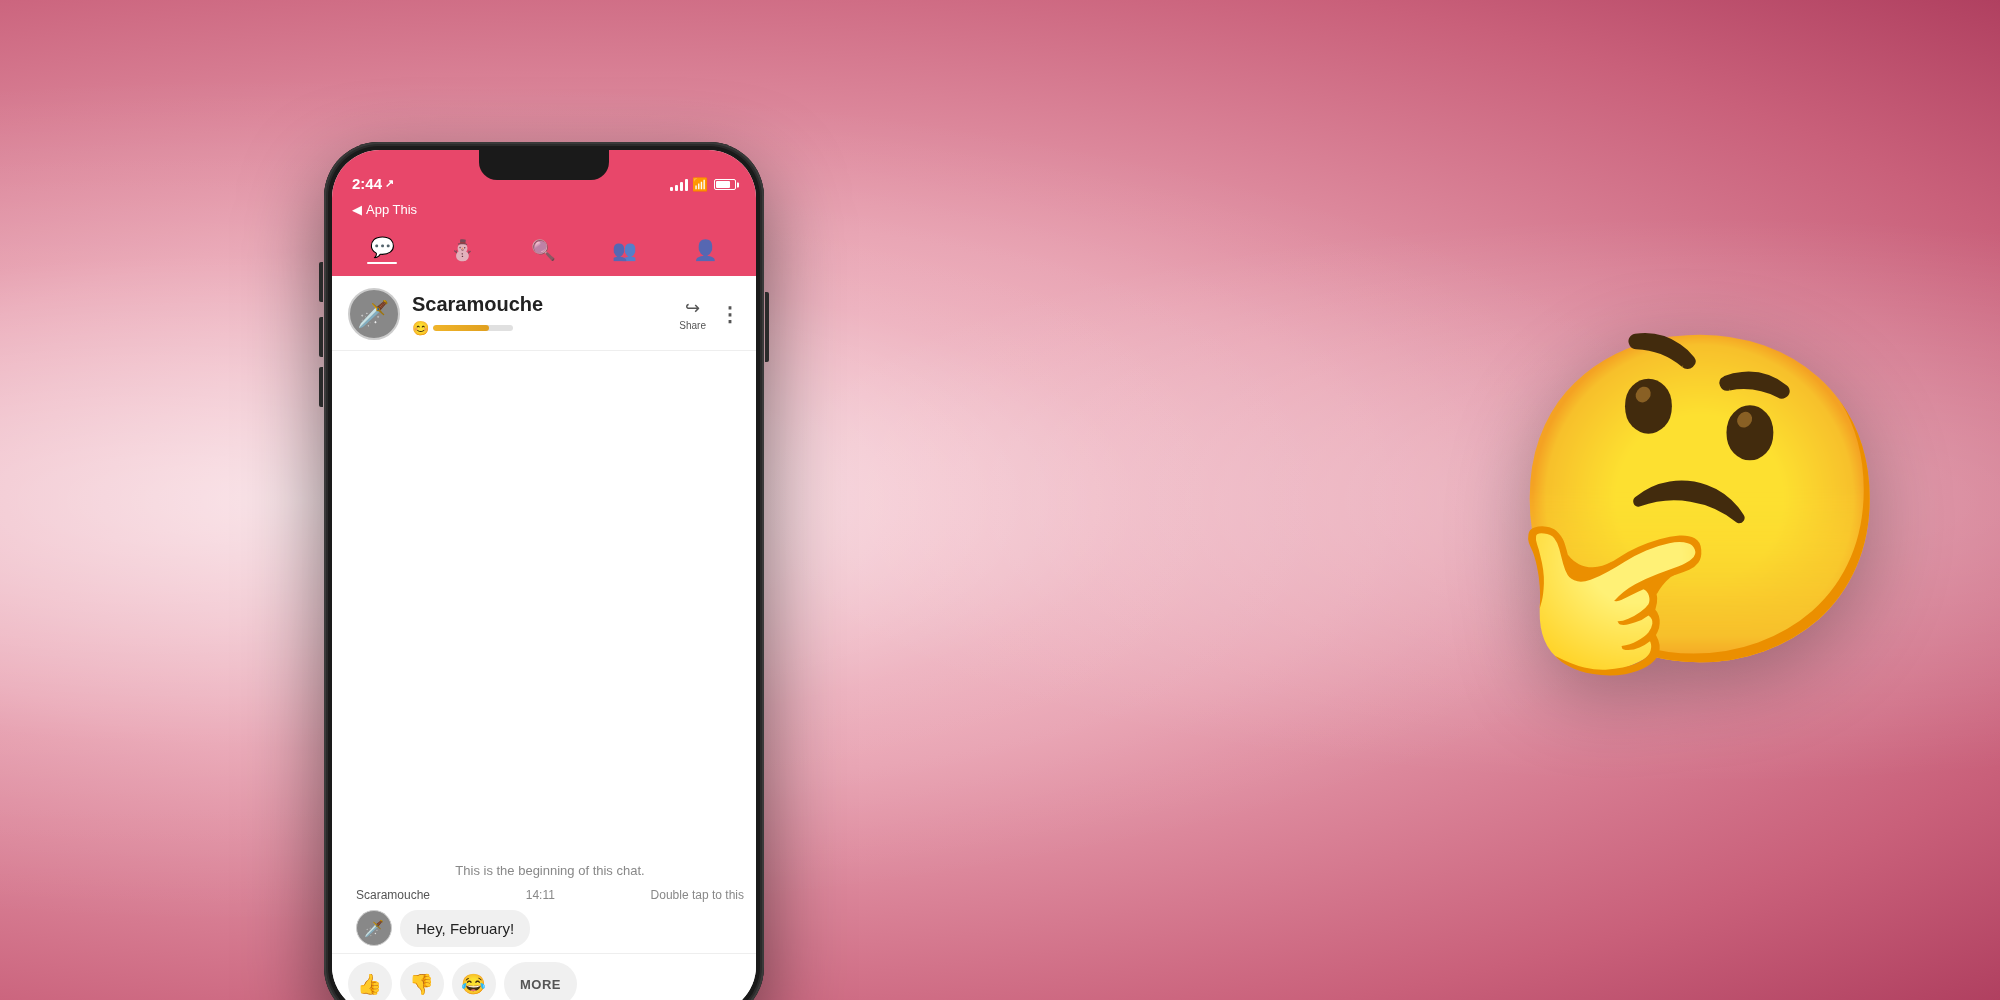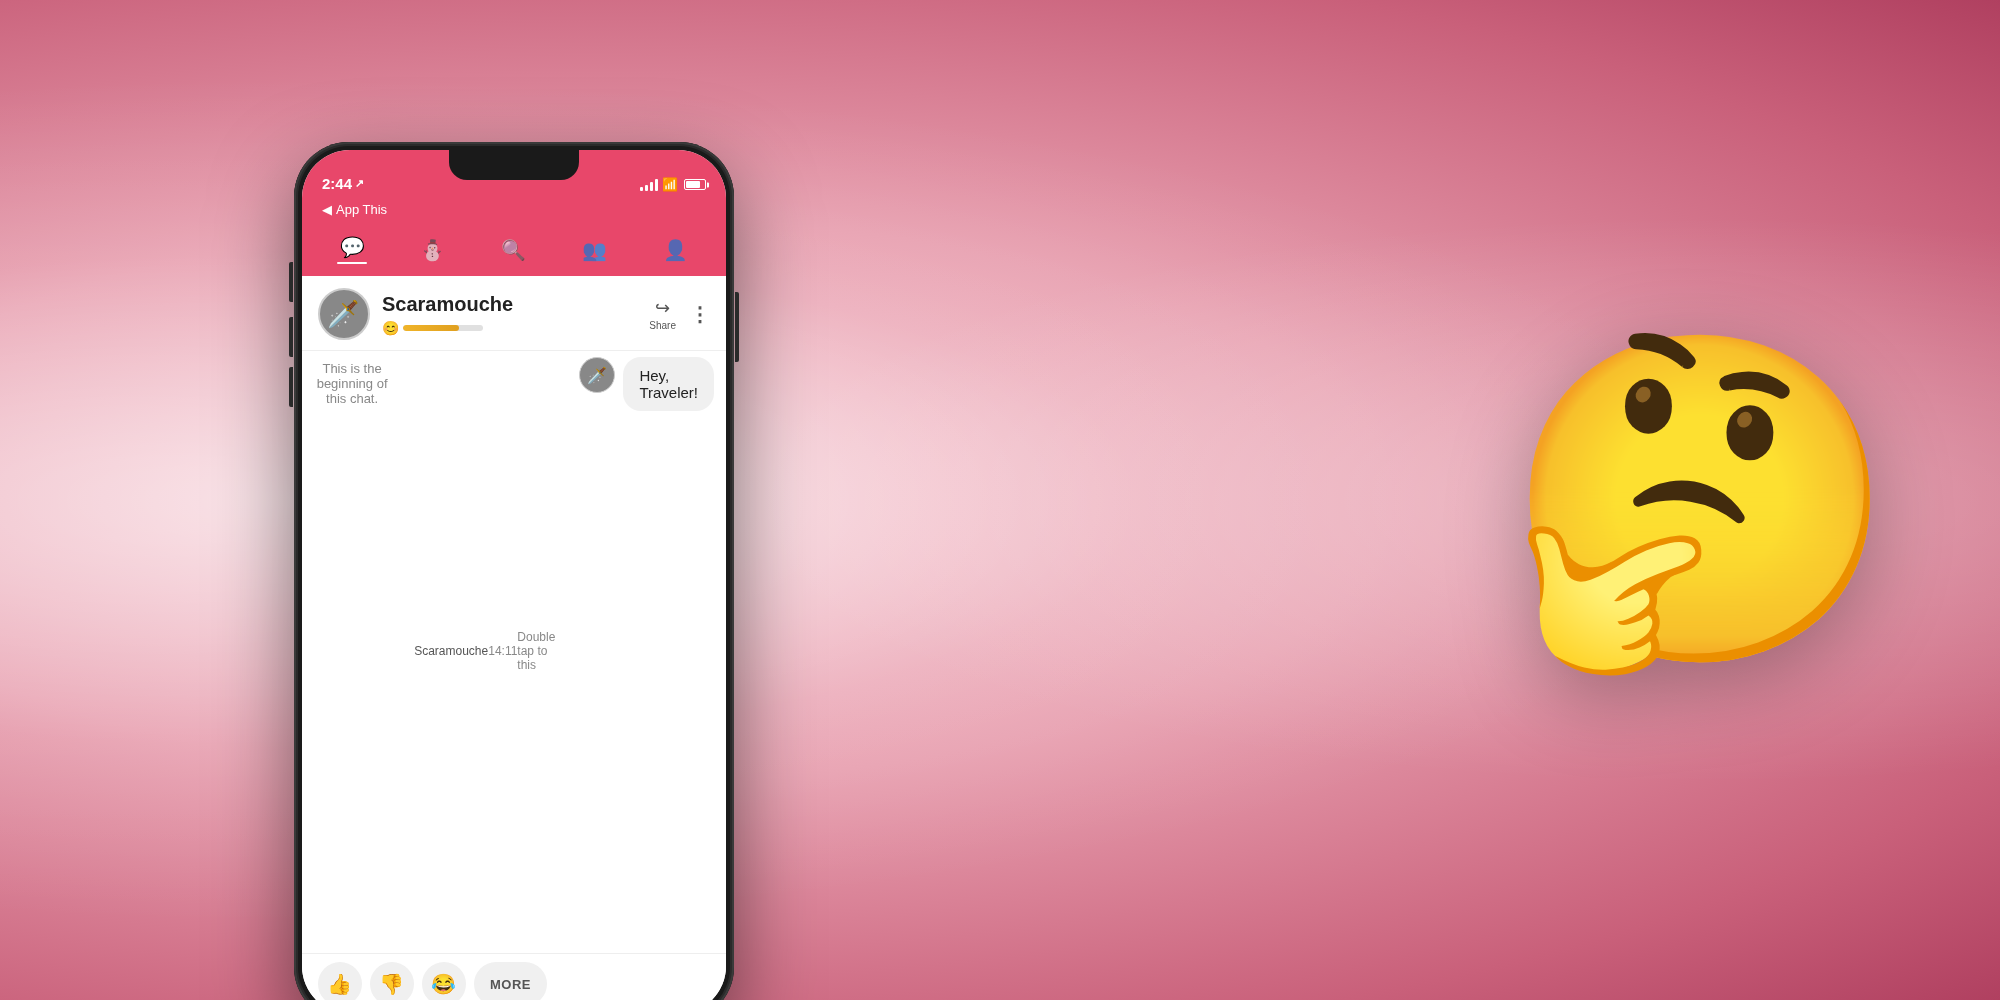--- a/index.html
+++ b/index.html
@@ -21,21 +21,21 @@
       position: absolute;
       top: 0; left: 0; right: 0; bottom: 0;
       background: radial-gradient(ellipse at 15% 50%, rgba(255,255,255,0.6) 0%, rgba(255,255,255,0.1) 35%, transparent 60%),
                   radial-gradient(ellipse at 85% 50%, rgba(255,255,255,0.3) 0%, transparent 40%);
       pointer-events: none;
     }
 
     
     .phone-wrapper {
       position: absolute;
-      left: 294px;
+      left: 324px;
       top: 50%;
       transform: translateY(-50%);
       width: 440px;
       height: 716px;
     }
 
     .phone-outer {
       width: 440px;
       height: 880px;
       background: #1a1a1a;
@@ -312,21 +312,22 @@
       font-weight: bold;
     }
 
     
     .chat-area {
       flex: 1;
       background: white;
       overflow-y: auto;
       min-height: 0;
       display: flex;
-      flex-direction: row;
+      flex-direction: column;
+      margin-left: 12px;
     }
 
     .chat-spacer {
       flex: 1;
     }
 
     .chat-beginning-text {
       text-align: center;
       color: #888;
       font-size: 13px;
@@ -536,21 +537,21 @@
           <div class="message-meta">
             <span class="message-sender">Scaramouche</span>
             <span class="message-time">14:11</span>
             <span class="message-double-tap">Double tap to this</span>
           </div>
 
           <div class="chat-message-row">
             <div class="msg-avatar">
               <span>🗡️</span>
             </div>
-            <div class="message-bubble">Hey, Traveler!</div>
+            <div class="message-bubble">Hey, February!</div>
           </div>
         </div>
 
         <div class="reaction-bar">
           <button class="reaction-btn">👍</button>
           <button class="reaction-btn">👎</button>
           <button class="reaction-btn">😂</button>
           <button class="more-reactions-btn">MORE</button>
         </div>
 

